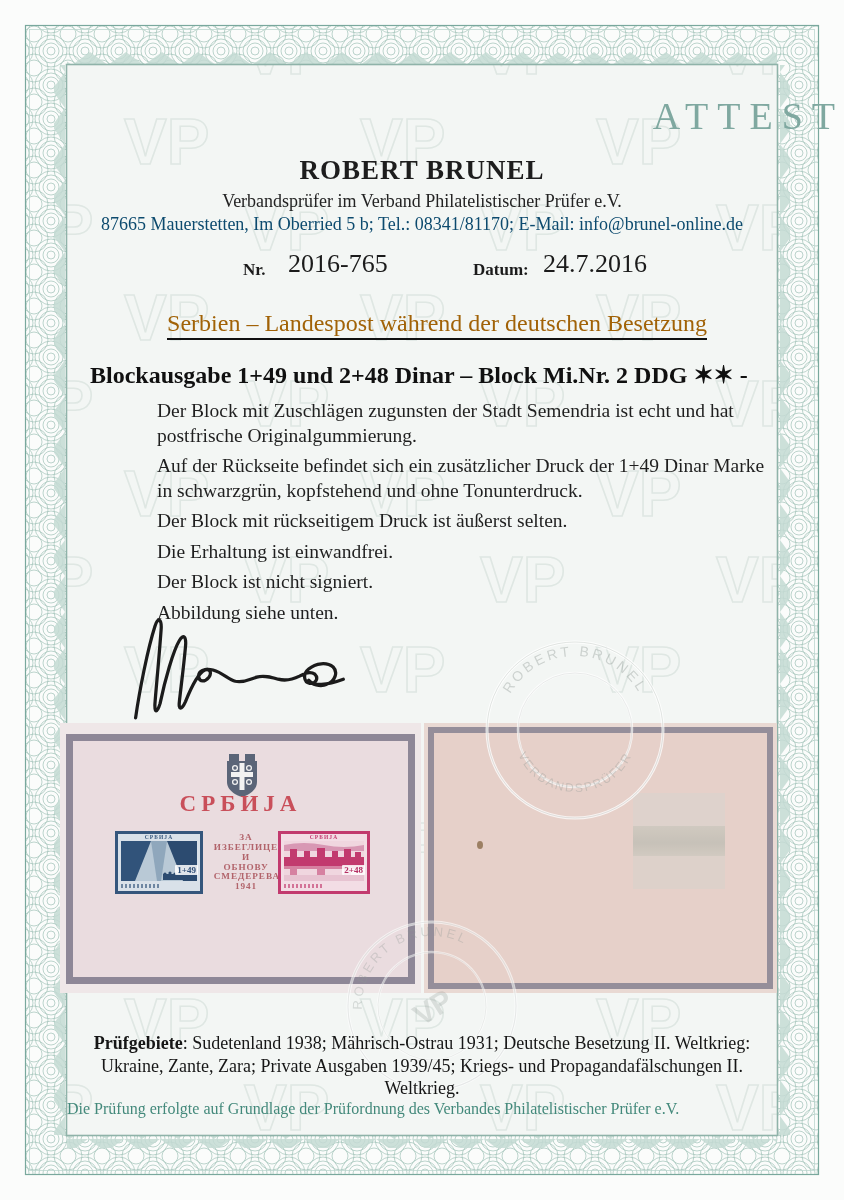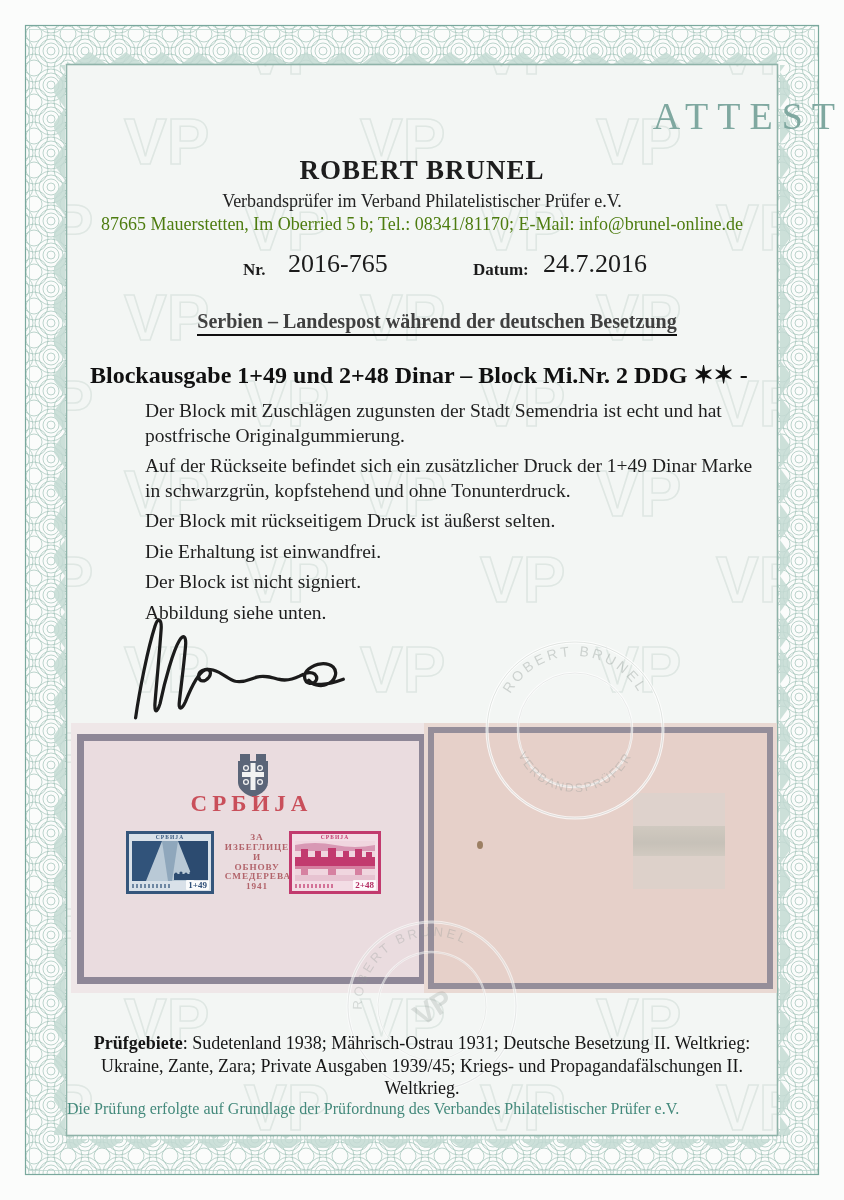--- a/index.html
+++ b/index.html
@@ -7,46 +7,46 @@
     position:relative;width:844px;height:1200px;overflow:hidden;
     background:#fbfcfb;font-family:"Liberation Serif", serif;color:#222;
   }
   .abs{position:absolute;}
   
   .attest{top:94px;left:0;right:0;text-align:right;font-size:38px;
     color:#7fa8a0;letter-spacing:9px;font-weight:400;}
   .expert-name{top:155px;left:0;right:0;text-align:center;font-size:27px;
     font-weight:bold;color:#1d1d1d;letter-spacing:1px;}
   .role-line{top:191px;left:0;right:0;text-align:center;font-size:18px;color:#232323;}
-  .contact-line{top:214px;left:0;right:0;text-align:center;font-size:18px;color:#4d7c0f;}
+  .contact-line{top:214px;left:0;right:0;text-align:center;font-size:18px;color:#0c4a6e;}
   
   .meta-label{font-size:17px;font-weight:bold;color:#1b1b1b;}
   .meta-value{font-size:26px;color:#1b1b1b;}
   
-  .doc-title{top:310px;left:30px;right:0;text-align:center;font-size:20px;font-weight:bold;color:#404040;}
+  .doc-title{top:310px;left:30px;right:0;text-align:center;font-size:24px;font-weight:normal;color:#a16207;}
   .doc-title span{border-bottom:2.5px solid #101010;padding-bottom:2px;}
   .doc-subtitle{top:361px;left:90px;font-size:24px;font-weight:bold;color:#101010;}
   
   .paragraphs{top:399px;left:145px;width:625px;}
-  .paragraphs p{margin:0 0 6px 0;font-size:19.5px;line-height:24.5px;color:#1f1f1f;}
+  .paragraphs p{margin:0 0 6px 12px;font-size:19.5px;line-height:24.5px;color:#1f1f1f;}
   
   .photo-row{top:723px;left:60px;width:717px;height:270px;}
-  .photo-left{left:0;top:0;width:361px;height:270px;background:#efe7e8;margin-left:11px;}
+  .photo-left{left:0;top:0;width:361px;height:270px;background:#efe7e8;}
   .block-frame{left:6px;top:11px;right:6px;bottom:9px;border:7px solid #8e8797;background:#eadcdf;}
   .country-name{top:50px;left:0;right:0;text-align:center;font-size:23px;font-weight:bold;
     color:#c94f5a;letter-spacing:5px;}
   .dedication{top:92px;left:138px;width:70px;text-align:center;color:#b2646b;
     font-weight:bold;font-size:10px;line-height:10.5px;letter-spacing:1px;transform:scale(.92);transform-origin:top center;}
   .stamp{top:90px;height:63px;}
   .stamp-blue{left:42px;width:88px;background:#d9e1e9;border:3px solid #35567c;box-sizing:border-box;}
   .stamp-magenta{left:205px;width:92px;background:#f3dde5;border:3px solid #c23a6e;box-sizing:border-box;padding-left:20px;}
   .stamp-top-text{top:0;left:0;right:0;text-align:center;font-size:10px;letter-spacing:2px;
     transform:scale(.55);transform-origin:top center;font-weight:bold;}
   .stamp-scene{left:3px;right:3px;top:7px;bottom:10px;}
-  .value-badge{right:2px;bottom:1px;font-size:9px;font-weight:bold;background:rgba(255,255,255,.85);
+  .value-badge{right:2px;bottom:16px;font-size:9px;font-weight:bold;background:rgba(255,255,255,.85);
     padding:0 2px;border-radius:1px;}
   .stamp-bottom-marks{left:3px;bottom:3px;width:40px;height:4px;opacity:.65;}
   .photo-right{left:364px;top:0;width:353px;height:270px;background:#e9d9d3;padding:4px;box-sizing:border-box;}
   .back-frame{position:relative;width:100%;height:100%;border:6px solid #958e9a;background:#e6d0c9;box-sizing:border-box;}
   .ghost-stamp{left:199px;top:60px;width:92px;height:96px;opacity:.55;filter:blur(.5px);
     background:linear-gradient(#d9d5cf 0%,#d9d5cf 34%,#bfc5ba 34%,#aeb6ab 52%,#c2c7bc 66%,#d6d2cc 66%,#d6d2cc 100%);}
   .speck{left:43px;top:108px;width:6px;height:8px;background:#8a6a4a;border-radius:50%;opacity:.8;}
   
   .footer-lines{top:1032px;left:67px;width:710px;text-align:center;font-size:18px;line-height:22.5px;color:#161616;}
   .footer-note{top:1100px;left:67px;width:710px;text-align:left;font-size:16px;color:#43897b;}

